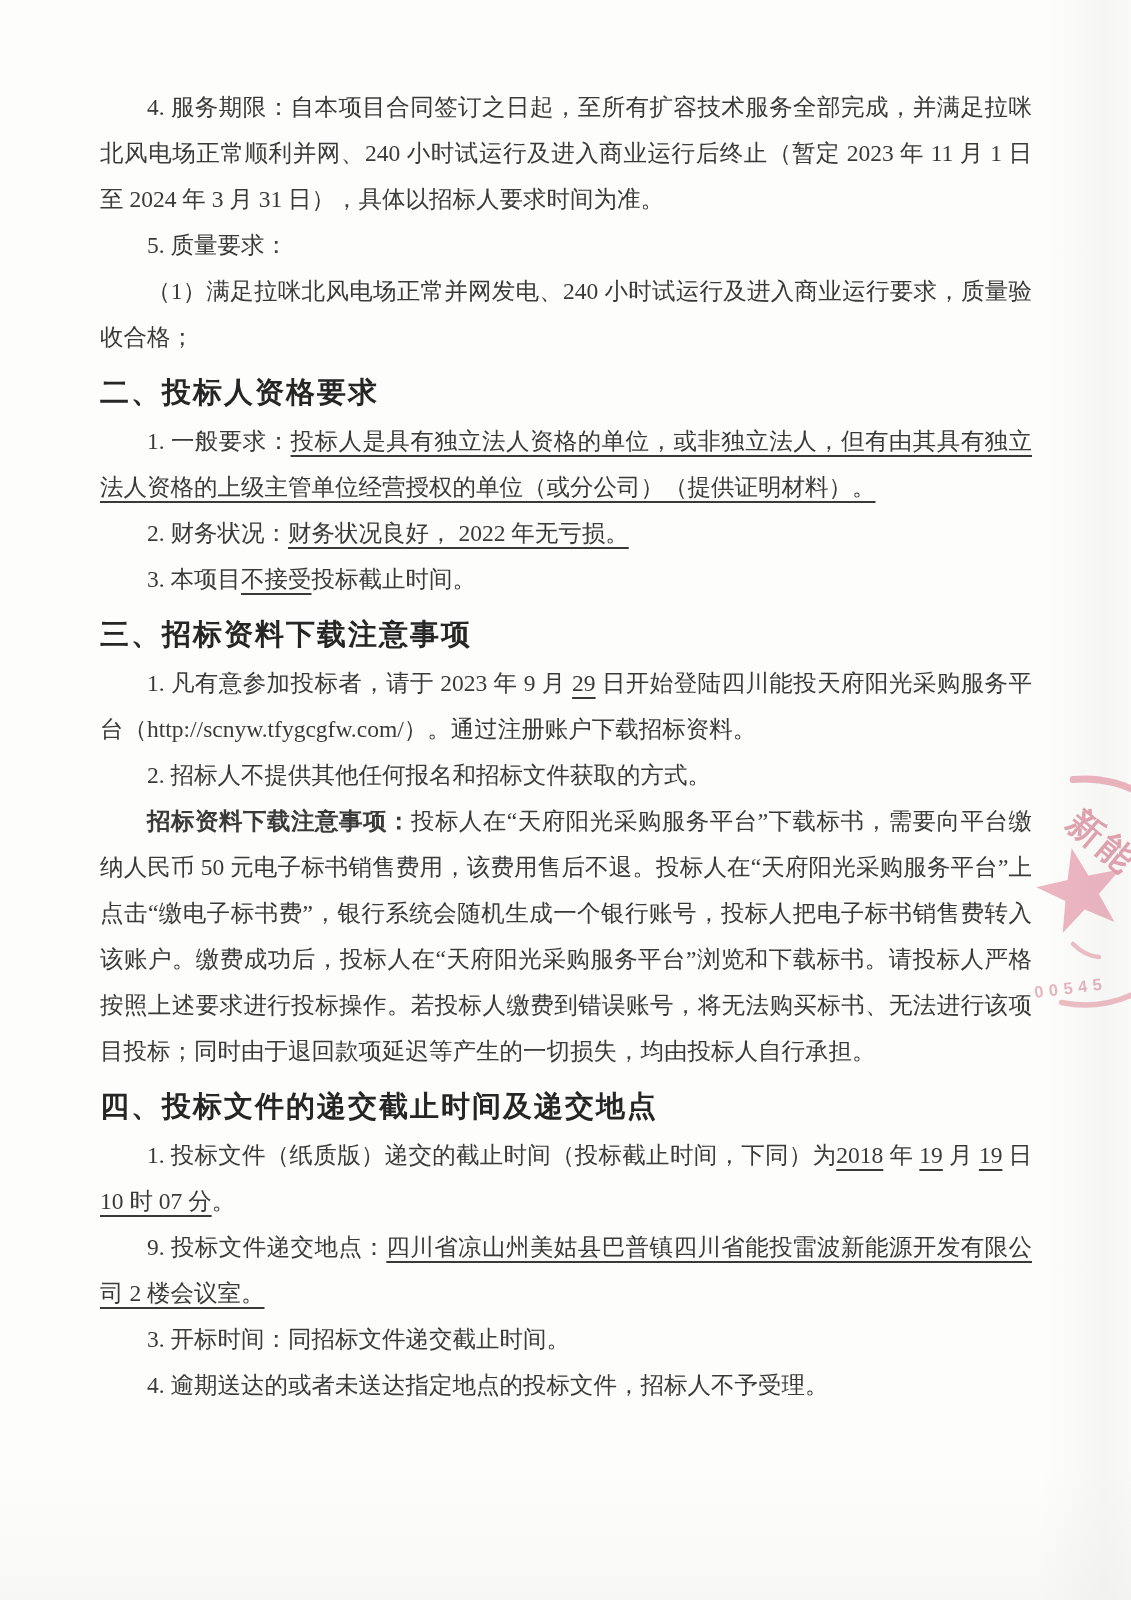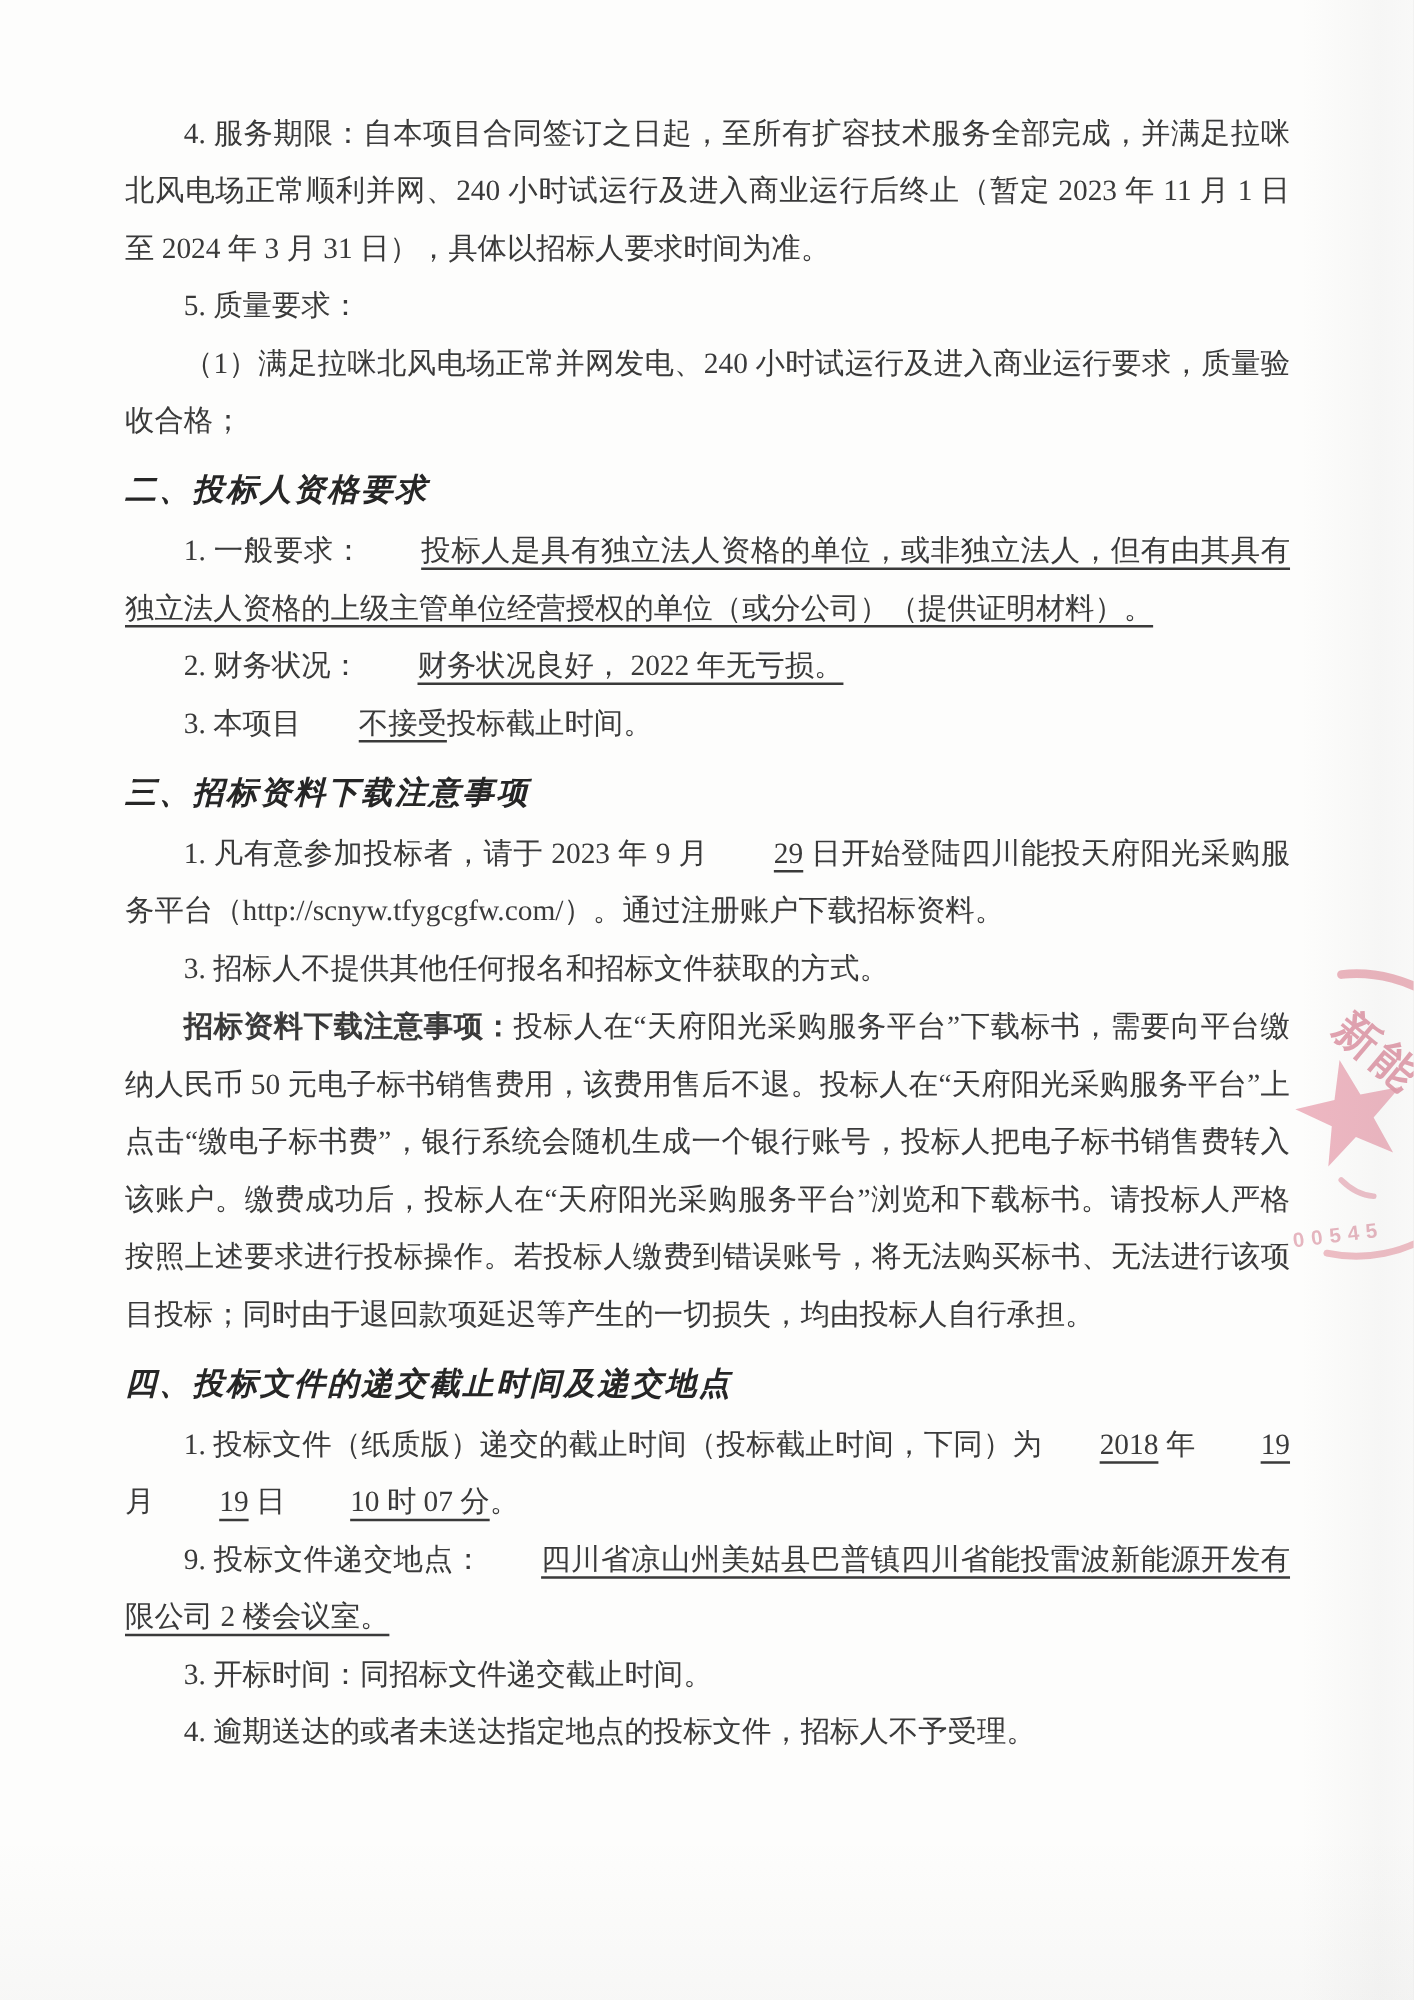--- a/index.html
+++ b/index.html
@@ -33,33 +33,31 @@
     line-height: 46px;
     text-align: justify;
   }
   .para {
     margin: 0;
     text-indent: 47px;
   }
   .heading {
     font-family: "Liberation Sans", "DejaVu Sans", sans-serif;
     font-weight: 700;
-    font-size: 25px;
+    font-size: 29px;
     letter-spacing: 2px;
     color: #262626;
     margin: 9px 0 3px 0;
     text-indent: 0;
     line-height: 46px;
-    font-style: italic;
   }
   .u {
     text-decoration: underline;
     text-decoration-thickness: 1.5px;
     text-underline-offset: 6px;
-    margin-left: 46px;
   }
   .b {
     font-family: "Liberation Sans", "DejaVu Sans", sans-serif;
     font-weight: 700;
   }
   .stamp {
     position: absolute;
     left: 965px;
     top: 770px;
     width: 250px;
@@ -77,21 +75,21 @@
   <div class="content">
       <p class="para"><span>4. 服务期限：自本项目合同签订之日起，至所有扩容技术服务全部完成，并满足拉咪北风电场正常顺利并网、240 小时试运行及进入商业运行后终止（暂定 2023 年 11 月 1 日至 2024 年 3 月 31 日），具体以招标人要求时间为准。</span></p>
       <p class="para"><span>5. 质量要求：</span></p>
       <p class="para"><span>（1）满足拉咪北风电场正常并网发电、240 小时试运行及进入商业运行要求，质量验收合格；</span></p>
       <div class="heading"><span>二、投标人资格要求</span></div>
       <p class="para"><span>1. 一般要求：</span><span class="u">投标人是具有独立法人资格的单位，或非独立法人，但有由其具有独立法人资格的上级主管单位经营授权的单位（或分公司）（提供证明材料）。</span></p>
       <p class="para"><span>2. 财务状况：</span><span class="u">财务状况良好， 2022 年无亏损。</span></p>
       <p class="para"><span>3. 本项目</span><span class="u">不接受</span><span>投标截止时间。</span></p>
       <div class="heading"><span>三、招标资料下载注意事项</span></div>
       <p class="para"><span>1. 凡有意参加投标者，请于 2023 年 9 月 </span><span class="u">29</span><span> 日开始登陆四川能投天府阳光采购服务平台（http://scnyw.tfygcgfw.com/）。通过注册账户下载招标资料。</span></p>
-      <p class="para"><span>3. 招标人不提供其他任何报名和招标文件获取的方式。</span></p>
+      <p class="para"><span>2. 招标人不提供其他任何报名和招标文件获取的方式。</span></p>
       <p class="para"><span class="b">招标资料下载注意事项：</span><span>投标人在“天府阳光采购服务平台”下载标书，需要向平台缴纳人民币 50 元电子标书销售费用，该费用售后不退。投标人在“天府阳光采购服务平台”上点击“缴电子标书费”，银行系统会随机生成一个银行账号，投标人把电子标书销售费转入该账户。缴费成功后，投标人在“天府阳光采购服务平台”浏览和下载标书。请投标人严格按照上述要求进行投标操作。若投标人缴费到错误账号，将无法购买标书、无法进行该项目投标；同时由于退回款项延迟等产生的一切损失，均由投标人自行承担。</span></p>
       <div class="heading"><span>四、投标文件的递交截止时间及递交地点</span></div>
       <p class="para"><span>1. 投标文件（纸质版）递交的截止时间（投标截止时间，下同）为</span><span class="u">2018</span><span> 年 </span><span class="u">19</span><span> 月 </span><span class="u">19</span><span> 日 </span><span class="u">10 时 07 分</span><span>。</span></p>
       <p class="para"><span>9. 投标文件递交地点：</span><span class="u">四川省凉山州美姑县巴普镇四川省能投雷波新能源开发有限公司 2 楼会议室。</span></p>
       <p class="para"><span>3. 开标时间：同招标文件递交截止时间。</span></p>
       <p class="para"><span>4. 逾期送达的或者未送达指定地点的投标文件，招标人不予受理。</span></p>
     </div>
 
   <div class="stamp">
     <svg width="250" height="250" viewBox="0 0 250 250">

